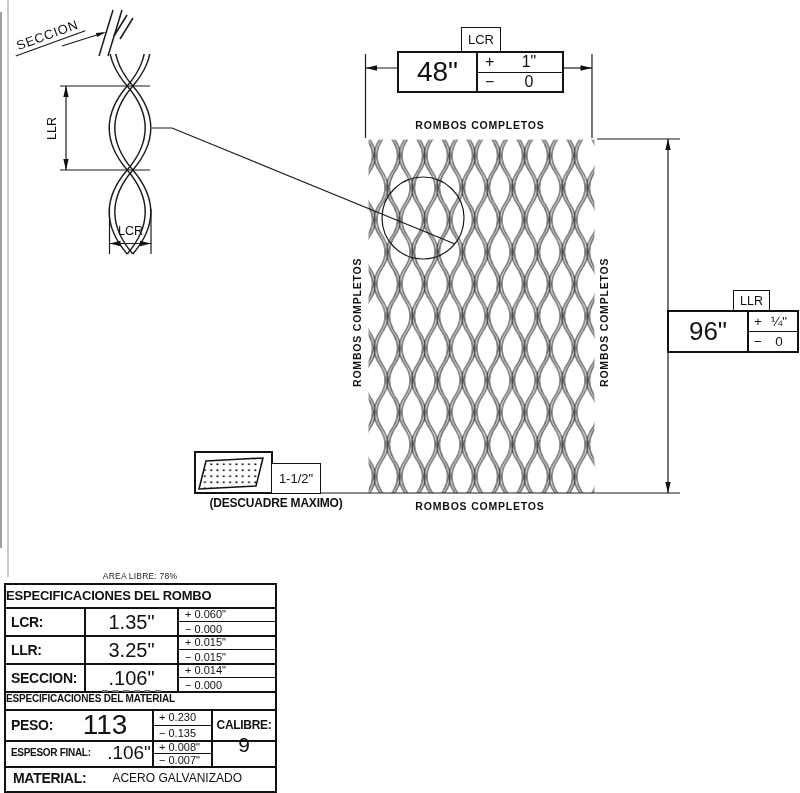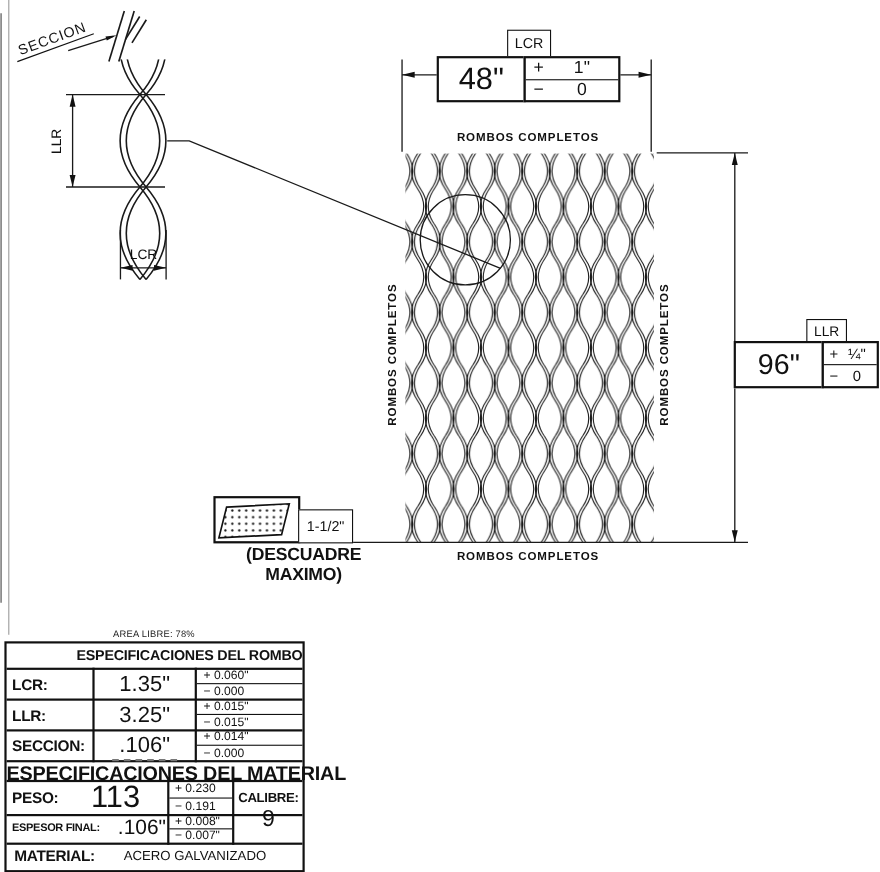--- a/index.html
+++ b/index.html
@@ -16,21 +16,21 @@
   .tolrow .vl{flex:1;text-align:center;}
   .tolrow.top{border-bottom:1.6px solid #111;}
   .rlabel{font-weight:bold;font-size:10.5px;letter-spacing:0.8px;text-align:center;white-space:nowrap;}
   .rot90{transform:rotate(-90deg);transform-origin:center center;}
   .tag{font-size:13px;}
   
   #spec{position:absolute;left:4px;top:583px;width:273px;height:210px;
         border:2px solid #111;box-sizing:border-box;background:#fff;}
   #spec .ln{position:absolute;background:#111;}
   #spec .cell{position:absolute;white-space:nowrap;}
-  .th{font-weight:bold;font-size:13px;text-align:right;letter-spacing:-0.2px;}
+  .th{font-weight:bold;font-size:13px;text-align:left;letter-spacing:-0.2px;}
   .lbl{font-weight:bold;font-size:14px;letter-spacing:-0.3px;}
   .bigv{font-size:20px;text-align:center;}
   .tol{font-size:11px;letter-spacing:0;}
   .dashu{border-bottom:2px dashed #777;padding:0 6px 1px 6px;}
   .smallcap{font-size:8.5px;color:#222;text-align:center;letter-spacing:0.2px;}
 </style>
 </head>
 <body>
 
 <div id="stage">
@@ -153,21 +153,21 @@
       <span class="vl">¼"</span>
     </div>
     <div class="tolrow" style="font-size:13.5px;padding:0 5px;">
       <span class="sg" style="width:12px;">−</span>
       <span class="vl">0</span>
     </div>
   </div>
 
   <div class="bx" style="left:194px;top:451px;width:79px;height:43px;background:transparent;"></div>
   <div class="bx" style="left:271px;top:463px;width:50px;height:31px;border-width:1.6px;font-size:13px;">1-1/2"</div>
-  <div class="abs" style="left:190px;top:496px;width:172px;text-align:center;font-size:16px;font-weight:bold;letter-spacing:-0.2px;">(DESCUADRE MAXIMO)</div>
+  <div class="abs" style="left:190px;top:496px;width:172px;text-align:center;font-size:12px;font-weight:bold;letter-spacing:-0.2px;">(DESCUADRE MAXIMO)</div>
 
   <div class="abs smallcap" style="left:60px;top:571px;width:160px;">AREA LIBRE: 78%</div>
 
   <div id="spec">
 
     <div class="ln" style="left:0;top:22px;width:269px;height:2px;"></div>
     <div class="ln" style="left:0;top:50px;width:269px;height:2px;"></div>
     <div class="ln" style="left:0;top:78px;width:269px;height:2px;"></div>
     <div class="ln" style="left:0;top:106px;width:269px;height:2px;"></div>
     <div class="ln" style="left:0;top:124px;width:269px;height:2px;"></div>
@@ -195,26 +195,26 @@
     <div class="cell tol" style="left:179px;top:51px;line-height:13px;">+ 0.015"</div>
     <div class="cell tol" style="left:179px;top:66px;line-height:13px;">− 0.015"</div>
 
     <div class="cell lbl" style="left:5px;top:80px;line-height:26px;">SECCION:</div>
     <div class="cell bigv" style="left:80px;top:80px;width:91px;line-height:26px;">
       <span class="dashu">.106"</span>
     </div>
     <div class="cell tol" style="left:179px;top:79px;line-height:13px;">+ 0.014"</div>
     <div class="cell tol" style="left:179px;top:94px;line-height:13px;">− 0.000</div>
 
-    <div class="cell th" style="left:0;top:108px;width:269px;font-size:18px;">ESPECIFICACIONES DEL MATERIAL</div>
+    <div class="cell th" style="left:0;top:108px;width:269px;font-size:10px;">ESPECIFICACIONES DEL MATERIAL</div>
 
     <div class="cell lbl" style="left:5px;top:126px;line-height:28px;">PESO:</div>
     <div class="cell bigv" style="left:55px;top:126px;width:88px;line-height:28px;font-size:28px;">113</div>
     <div class="cell tol" style="left:153px;top:126px;line-height:13px;">+ 0.230</div>
-    <div class="cell tol" style="left:153px;top:142px;line-height:13px;">− 0.191</div>
+    <div class="cell tol" style="left:153px;top:142px;line-height:13px;">− 0.135</div>
 
     <div class="cell" style="left:208px;top:126px;width:60px;height:53px;display:flex;flex-direction:column;align-items:center;justify-content:center;gap:1px;">
       <span class="lbl" style="font-size:12px;">CALIBRE:</span>
       <span style="font-size:21px;">9</span>
     </div>
 
     <div class="cell lbl" style="left:5px;top:157px;line-height:22px;font-size:10px;">ESPESOR FINAL:</div>
     <div class="cell bigv" style="left:100px;top:157px;width:46px;line-height:22px;font-size:19px;">.106"</div>
     <div class="cell tol" style="left:153px;top:156px;line-height:12px;">+ 0.008"</div>
     <div class="cell tol" style="left:153px;top:169px;line-height:12px;">− 0.007"</div>

